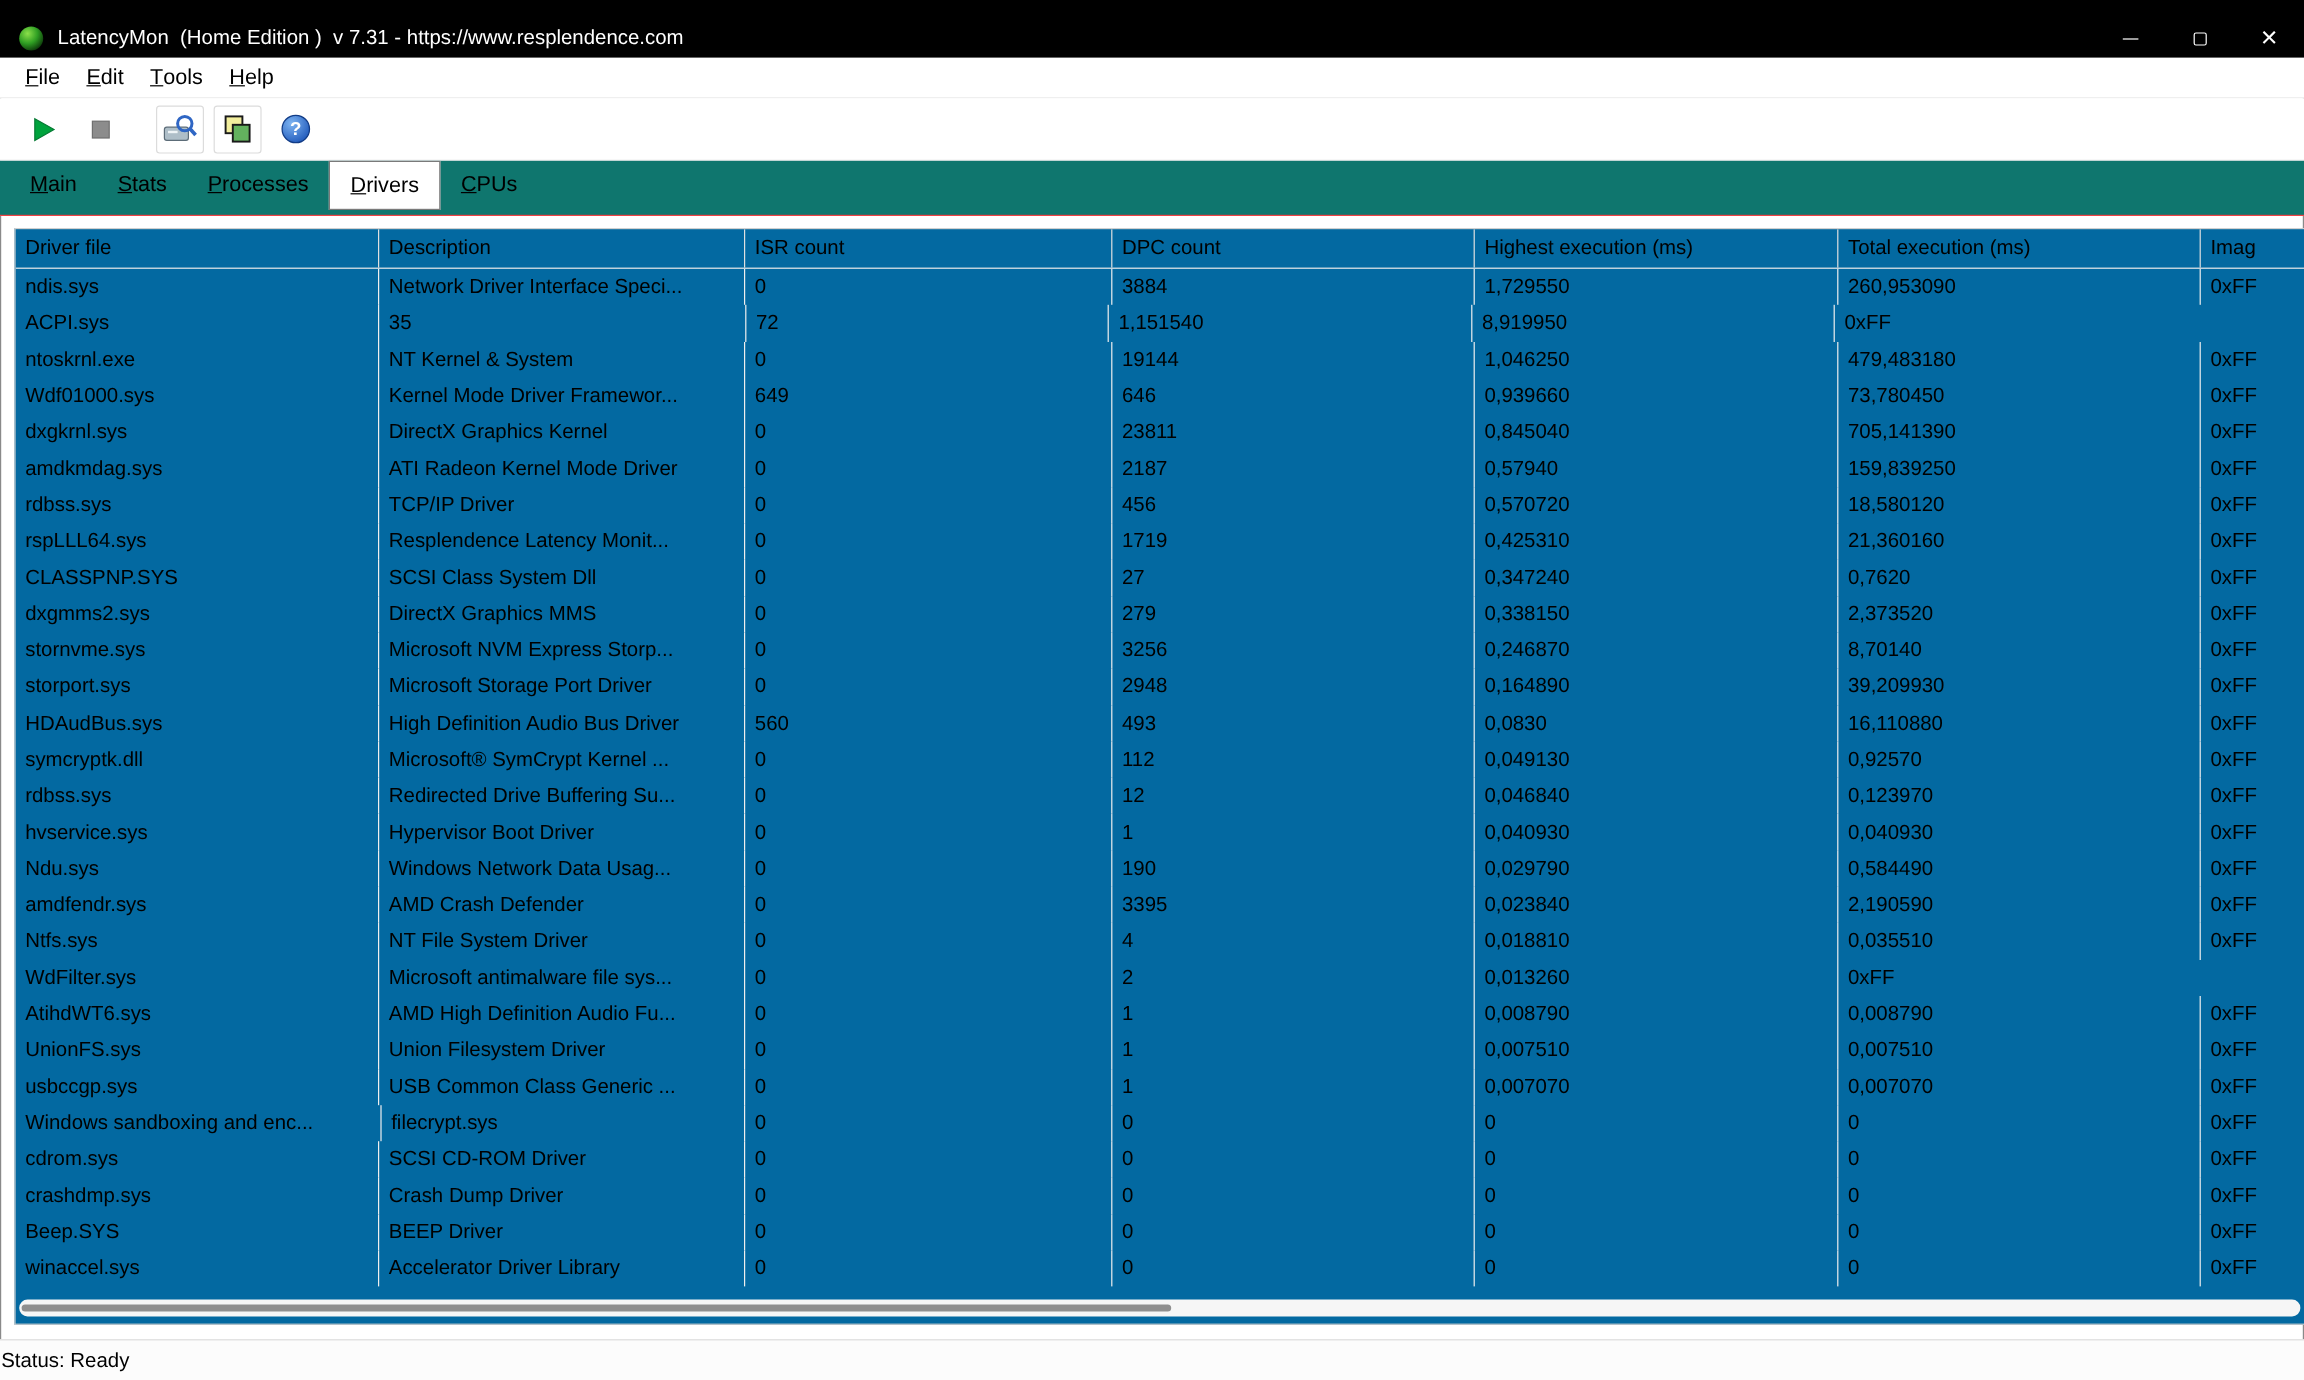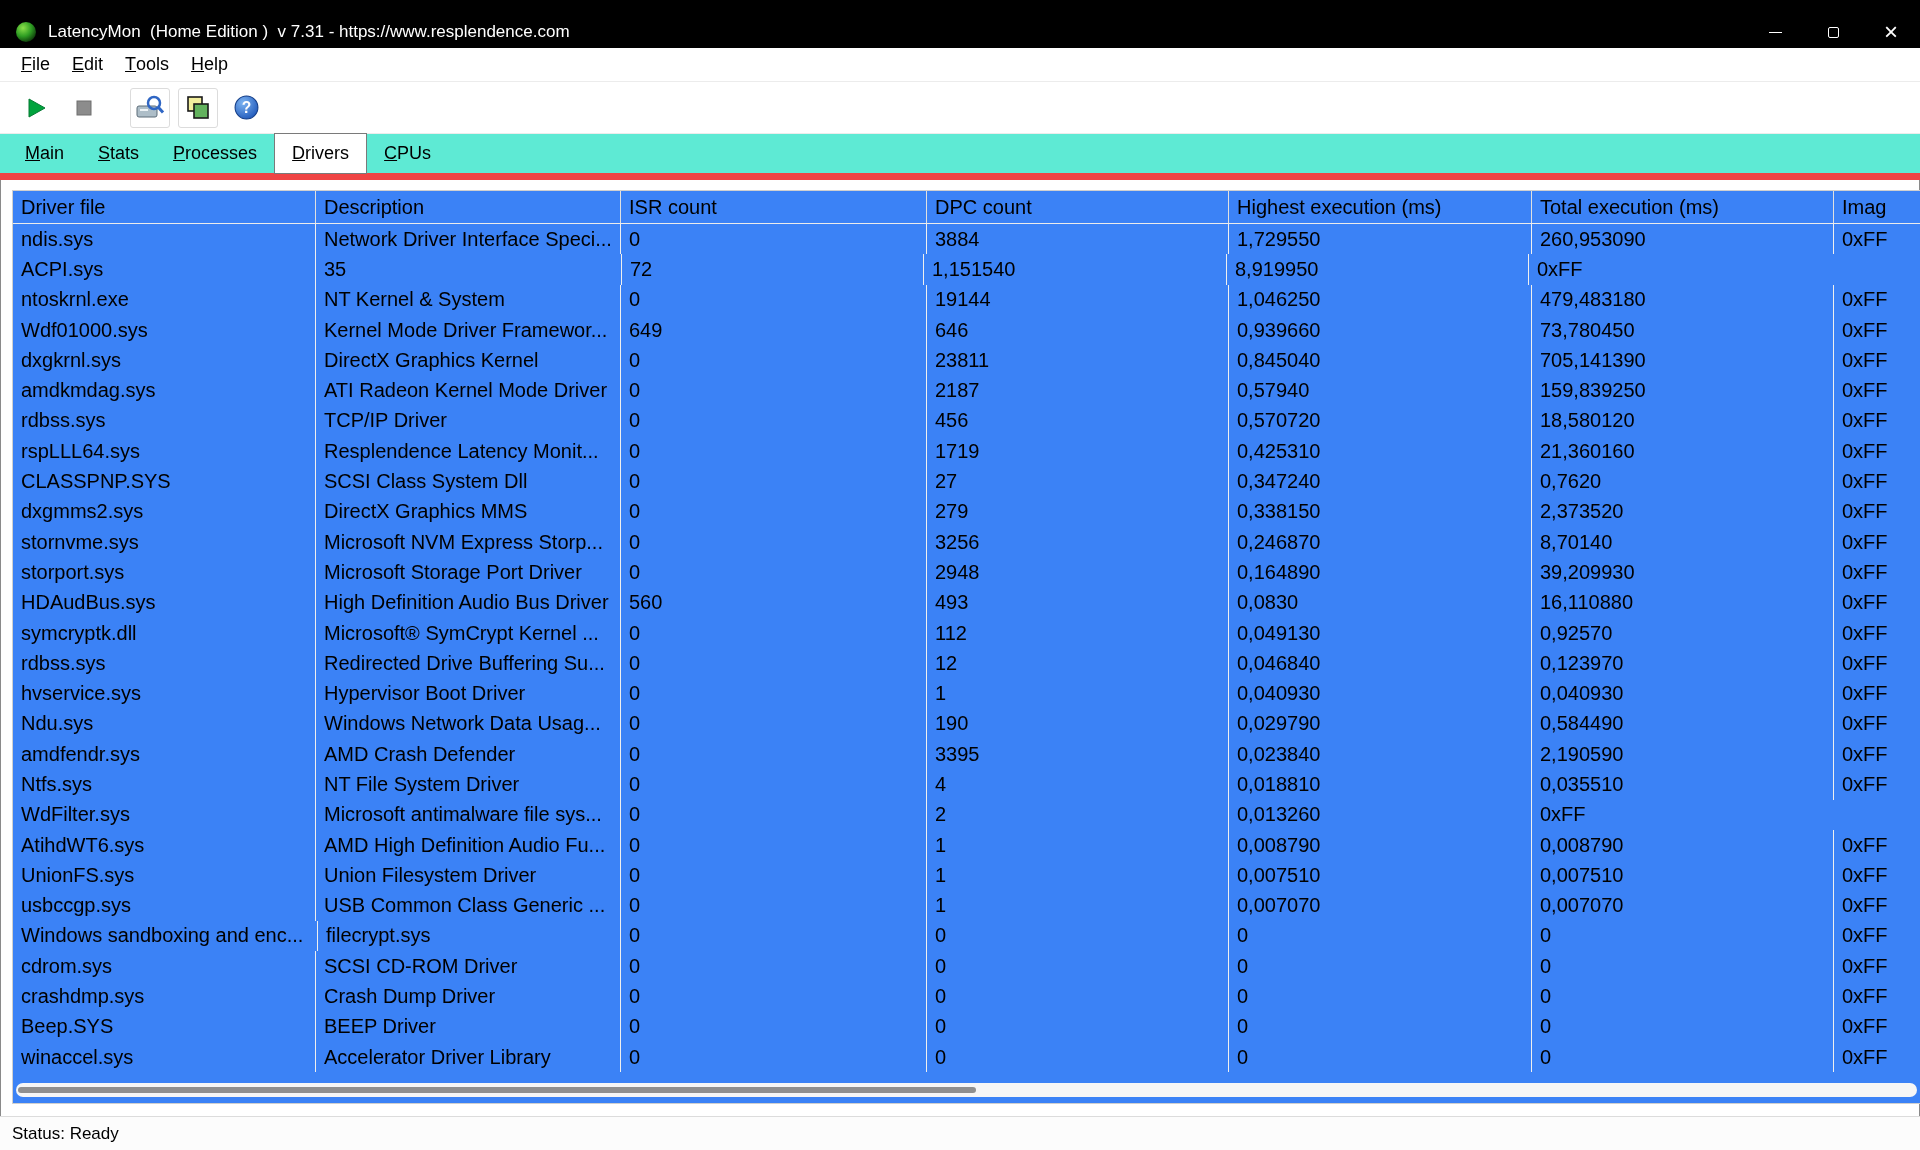--- a/index.html
+++ b/index.html
@@ -21,41 +21,41 @@
   .menubar{position:absolute;top:48px;left:0;right:0;height:34px;display:flex;align-items:center;
     padding-left:10px;background:#fff;border-bottom:1px solid #ececec;font-size:18px}
   .menu-item{padding:0 11px;height:100%;display:flex;align-items:center}
   
   .toolbar{position:absolute;top:82px;left:0;right:0;height:52px;display:flex;align-items:center;
     padding-left:16px;background:#fff;border-bottom:1px solid #ececec}
   .tool{width:40px;height:40px;display:flex;align-items:center;justify-content:center;margin-right:8px}
   .tool.boxed{border:1px solid #dcdcdc;border-radius:3px;background:#fff}
   .tool-gap{width:18px}
   
-  .tabs{position:absolute;top:134px;left:0;right:0;height:46px;display:flex;align-items:center;
-    padding-left:8px;font-size:18px;border-bottom:7px solid #ef4444;background:#5eead4}
+  .tabs{position:absolute;top:134px;left:0;right:0;height:46px;display:flex;align-items:flex-start;
+    padding-left:8px;font-size:18px;border-bottom:1px solid #ef4444;background:#0f766e}
   .tab{padding:9px 17px;position:relative;bottom:0;white-space:nowrap}
   .tab.active{border:1px solid #7a7a7a;background:#fff}
   
   .table{position:absolute;top:190px;left:12px;right:0;bottom:46px;border:1px solid #d0d0d0;
-    border-right:none;background:#3b82f6;font-size:20px;overflow:hidden}
+    border-right:none;background:#0369a1;font-size:17px;overflow:hidden}
   .thead{display:flex;height:33px;border-bottom:1px solid #ececec}
   .th{display:flex;align-items:center;padding-left:8px;border-right:1px solid #e0e0e0;
     overflow:hidden;white-space:nowrap}
   .tr{display:flex;height:30.3px}
   .td{display:flex;align-items:center;padding-left:8px;border-right:1px solid #efefef;
     overflow:hidden;white-space:nowrap}
   .c0{width:303px}.c1{width:305px}.c2{width:306px}.c3{width:302px}.c4{width:303px}.c5{width:302px}
   .c6{flex:1;border-right:none}
   
   .hscroll{position:absolute;left:3px;right:3px;bottom:6px;height:14px;background:#f6f6f6;border-radius:7px}
   .hthumb{position:absolute;left:2px;top:4px;width:958px;height:6px;background:#8f8f8f;border-radius:3px}
   
   .statusbar{position:absolute;left:0;right:0;bottom:0;height:34px;border-top:1px solid #dcdcdc;
-    display:flex;align-items:center;padding-left:12px;font-size:17px;background:#fcfcfc}
+    display:flex;align-items:center;padding-left:1px;font-size:17px;background:#fcfcfc}
 </style>
 </head>
 <body>
 
 <div class="window">
 
   <div class="titlebar">
     <span class="app-icon">
       <svg width="24" height="24" viewBox="0 0 24 24">
         <defs>

